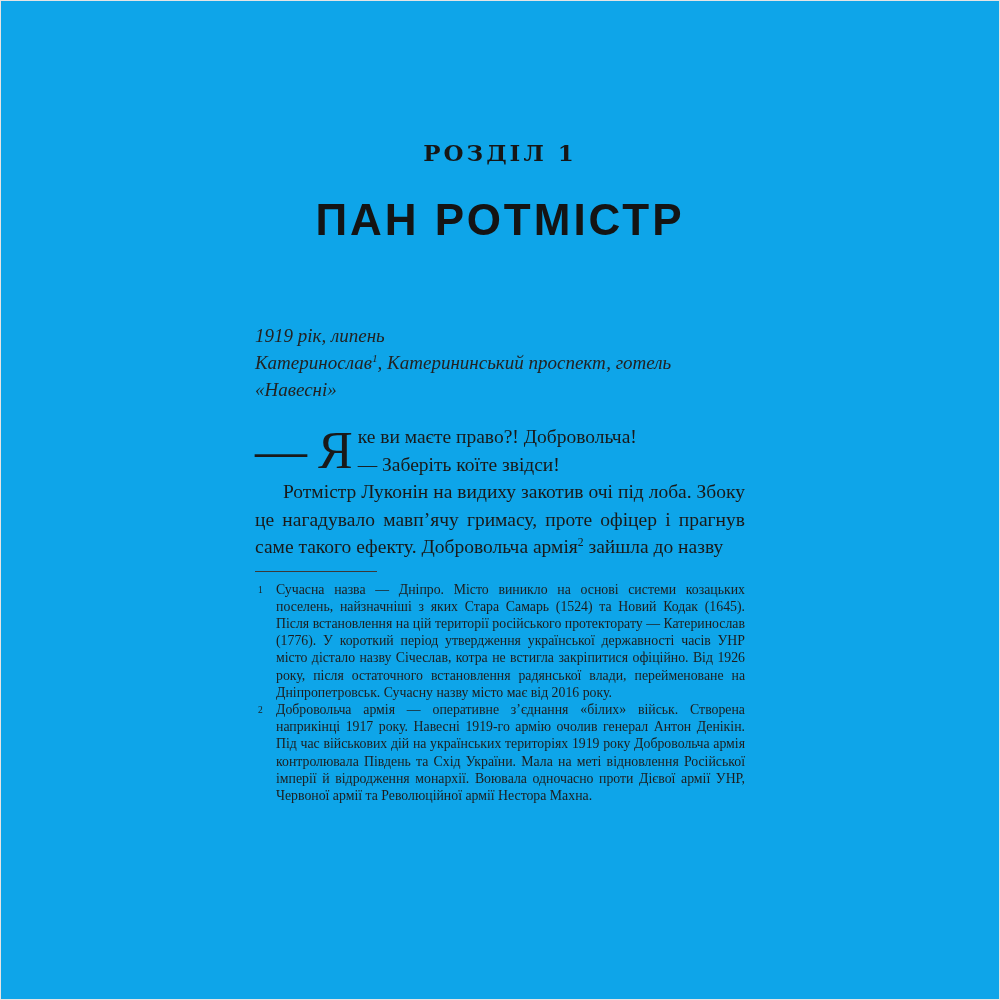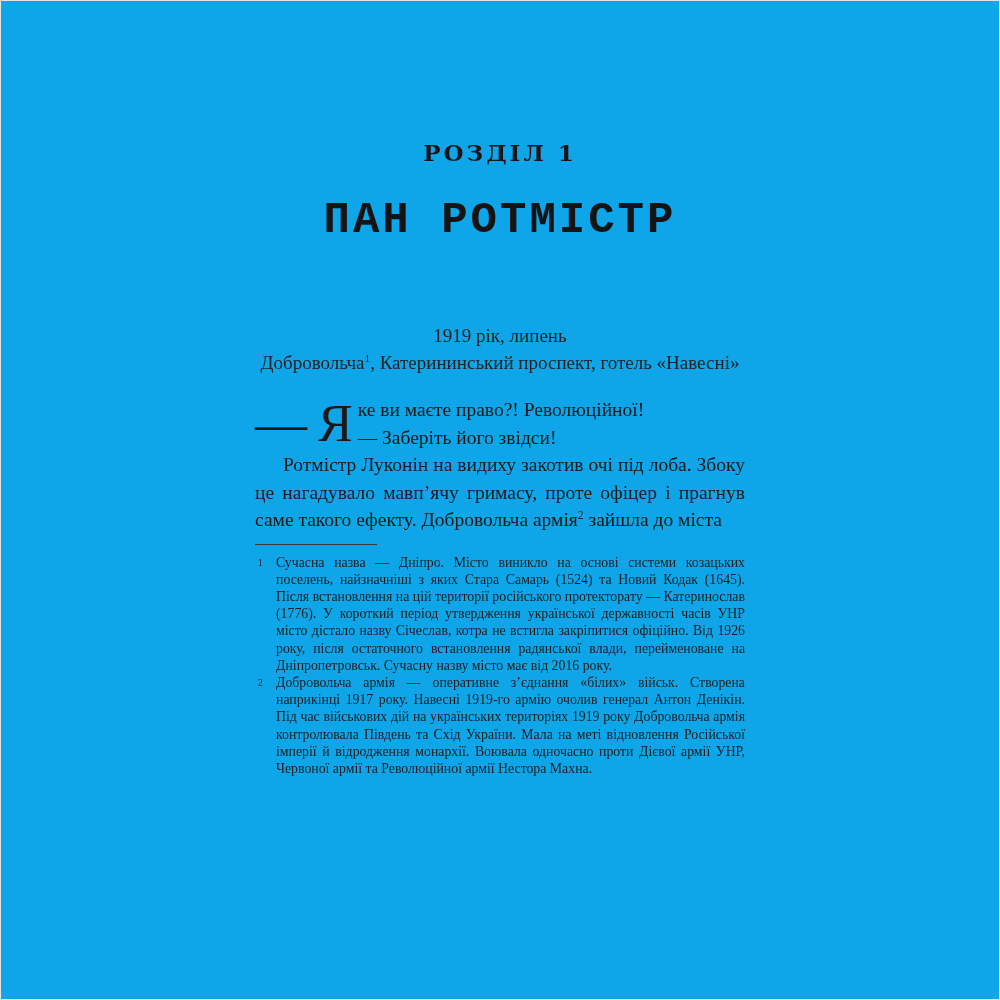--- a/index.html
+++ b/index.html
@@ -22,31 +22,32 @@
   .chapter-label {
     font-family: "DejaVu Serif", serif;
     font-weight: bold;
     font-size: 23px;
     letter-spacing: 3px;
     text-align: center;
     color: #161616;
   }
   .book-title {
     margin-top: 24px;
-    font-family: Liberation Mono, monospace;
+    font-family: Liberation Sans, sans-serif;
     font-weight: bold;
     font-size: 44px;
     line-height: 60px;
     letter-spacing: 3px;
     text-align: center;
     color: #141414;
   }
   .dateline-block {
     margin-top: 72px;
-    text-align: center;
+    text-align: left;
+    font-style: italic;
     font-size: 19px;
     line-height: 27px;
     color: #222;
   }
   .body-text {
     margin-top: 20px;
     font-size: 19.5px;
     line-height: 27.5px;
     text-align: justify;
     color: #191919;
@@ -96,28 +97,28 @@
   <div class="text-block">
 
     <div class="chapter-label">РОЗДІЛ 1</div>
 
     <div class="book-title">
       <div>ПАН РОТМІСТР</div>
     </div>
 
     <div class="dateline-block">
       <div>1919 рік, липень</div>
-      <div><span>Добровольча</span><sup class="fn-ref">1</sup><span>, Катерининський проспект, готель «Навесні»</span></div>
+      <div><span>Катеринослав</span><sup class="fn-ref">1</sup><span>, Катерининський проспект, готель «Навесні»</span></div>
     </div>
 
     <div class="body-text">
-      <p class="para opening"><span class="lead">— Я</span><span>ке ви маєте право?! Революційної!</span><br><span>— Заберіть його звідси!</span></p>
+      <p class="para opening"><span class="lead">— Я</span><span>ке ви маєте право?! Добровольча!</span><br><span>— Заберіть коїте звідси!</span></p>
 
 
-      <p class="para indent"><span>Ротмістр Луконін на видиху закотив очі під лоба. Збоку це нагадувало мавп’ячу гримасу, проте офіцер і прагнув саме такого ефекту. Добровольча армія</span><sup class="fn-ref">2</sup><span> зайшла до міста</span></p>
+      <p class="para indent"><span>Ротмістр Луконін на видиху закотив очі під лоба. Збоку це нагадувало мавп’ячу гримасу, проте офіцер і прагнув саме такого ефекту. Добровольча армія</span><sup class="fn-ref">2</sup><span> зайшла до назву</span></p>
     </div>
 
     <div class="footnote-area">
       <div class="fn-divider"></div>
 
       <div class="footnote">
         <span class="fn-marker">1</span><span>Сучасна назва — Дніпро. Місто виникло на основі системи козацьких поселень, найзначніші з яких Стара Самарь (1524) та Новий Кодак (1645). Після встановлення на цій території російського протекторату — Катеринослав (1776). У короткий період утвердження української державності часів УНР місто дістало назву Січеслав, котра не встигла закріпитися офіційно. Від 1926 року, після остаточного встановлення радянської влади, перейменоване на Дніпропетровськ. Сучасну назву місто має від 2016 року.</span>
       </div>
 
       <div class="footnote">

